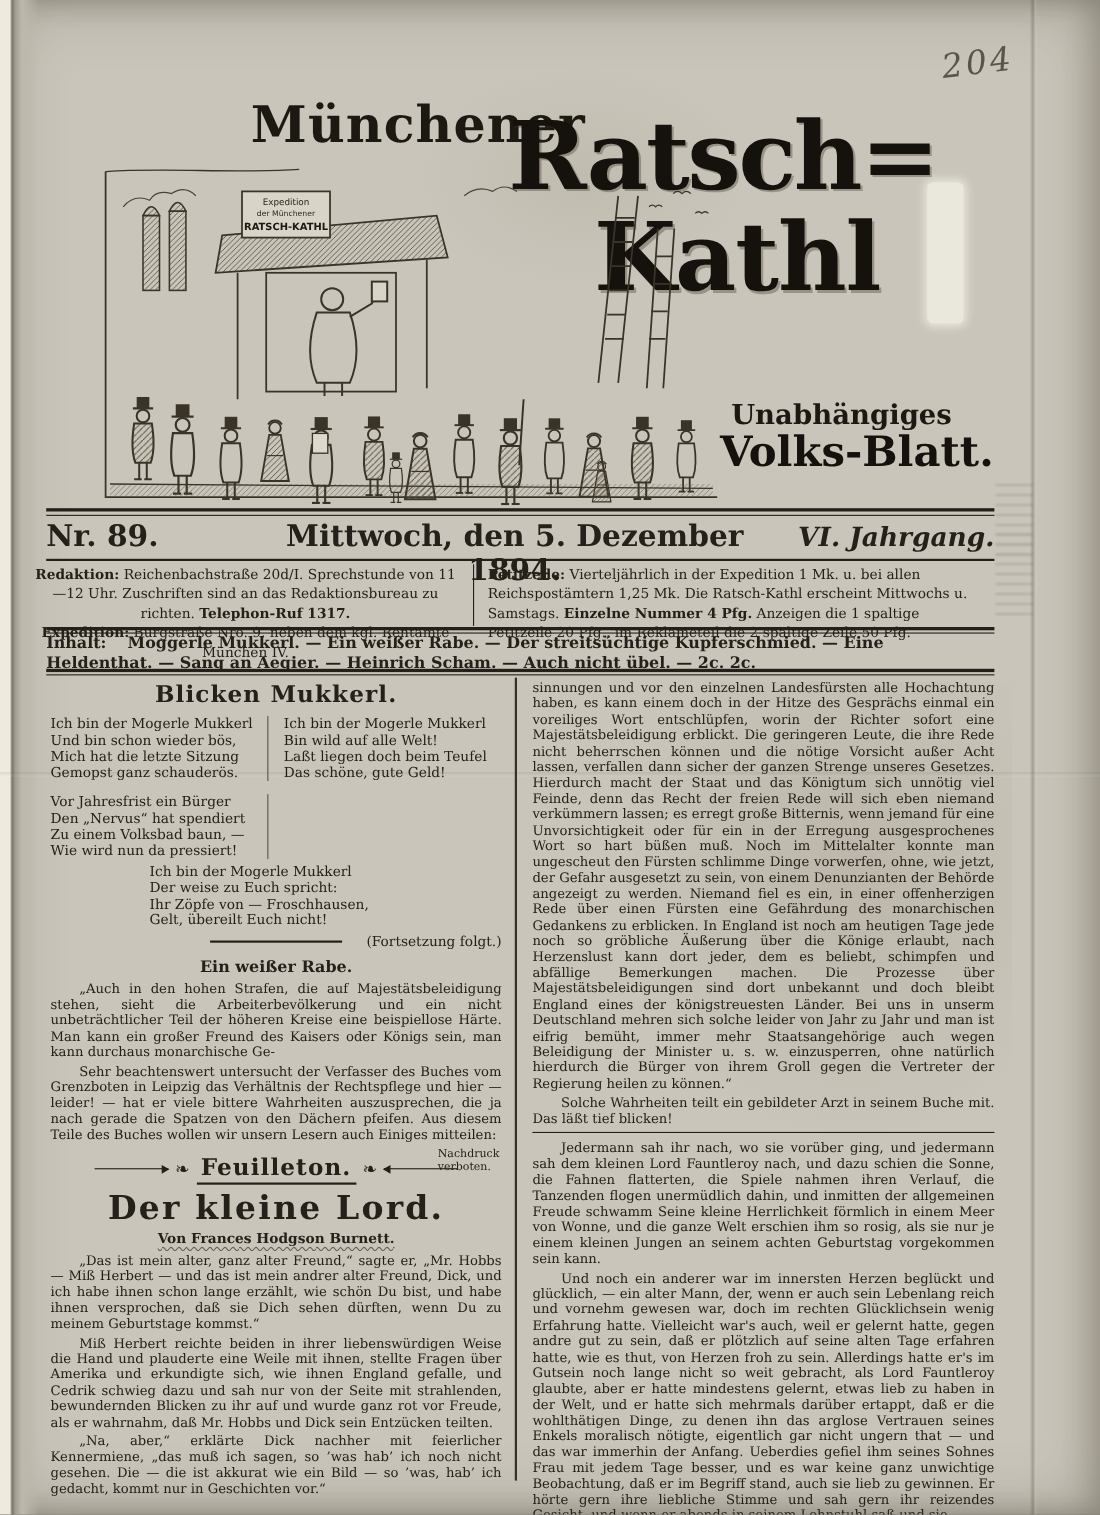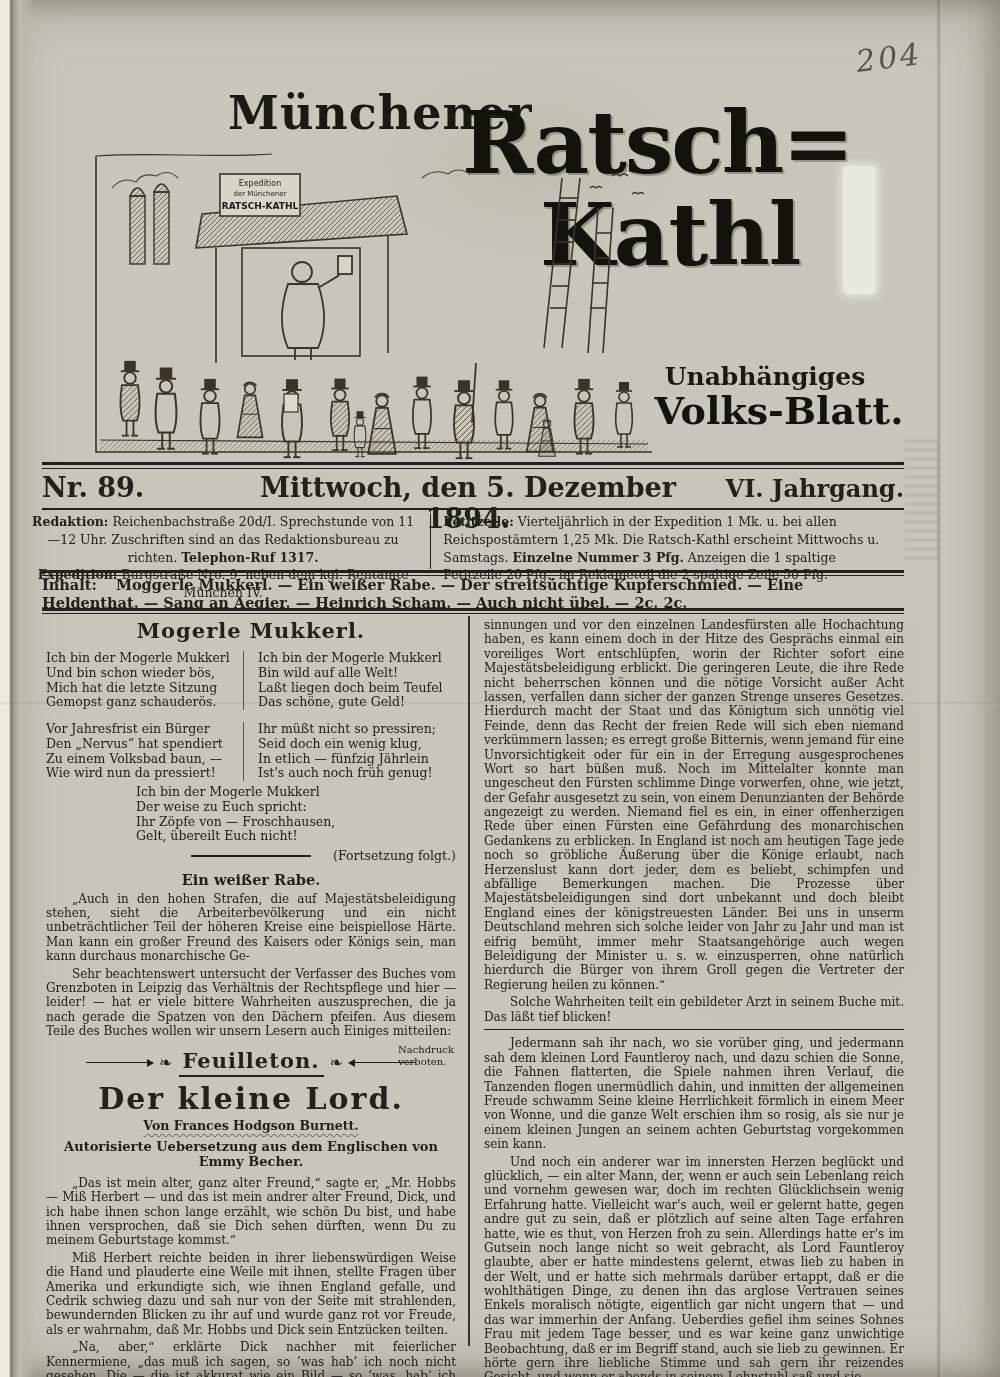--- a/index.html
+++ b/index.html
@@ -36,21 +36,21 @@
     text-shadow:2px 2px 0 rgba(60,52,40,.35);}
   .mast-sub1{position:absolute;left:634px;top:362px;width:262px;text-align:center;font-size:25px;font-weight:bold;color:#1c1812;}
   .mast-sub2{position:absolute;left:636px;top:388px;width:286px;text-align:center;font-size:38px;font-weight:bold;color:#15120d;}
   .illus{position:absolute;left:92px;top:148px;width:565px;height:312px;}
 
   
   .rule{position:absolute;left:42px;width:862px;background:#241f18;}
   .dateline{position:absolute;left:42px;top:472px;width:862px;display:flex;align-items:baseline;}
   .dl-issue{font-size:27px;font-weight:bold;width:200px;}
   .dl-date{font-size:27px;font-weight:bold;flex:1;text-align:center;}
-  .dl-vol{font-size:24px;font-weight:bold;width:210px;text-align:right;}
+  .dl-vol{font-size:24px;font-weight:bold;width:210px;text-align:right;font-style:italic;}
 
   .imprint{position:absolute;left:26px;top:513px;width:862px;height:56px;display:flex;font-size:12.5px;line-height:1.42;}
   .imp-left{width:47%;padding-right:10px;text-align:center;}
   .imp-right{width:53%;padding-left:12px;border-left:1.5px solid #241f18;text-align:left;}
   .imp b{font-weight:bold;}
 
   .inhalt{position:absolute;left:42px;top:576px;width:862px;font-size:14.5px;font-weight:bold;line-height:1.25;}
   .inhalt .lbl{padding-right:14px;}
   .inhalt .body{display:inline;}
 
@@ -223,57 +223,53 @@
     <span class="dl-vol">VI. Jahrgang.</span>
   </div>
   <div class="rule" style="top:508px;height:2px;"></div>
 
   <div class="imprint imp">
     <div class="imp-left">
       <b>Redaktion:</b><span> Reichenbachstraße 20d/I. Sprechstunde von 11—12 Uhr. Zuschriften sind an das Redaktionsbureau zu richten. </span><b>Telephon-Ruf 1317.</b><br>
       <b>Expedition:</b><span> Burgstraße Nro. 9, neben dem kgl. Rentamte München IV.</span>
     </div>
     <div class="imp-right">
-      <b>Petitzeile:</b><span> Vierteljährlich in der Expedition 1 Mk. u. bei allen Reichspostämtern 1,25 Mk. Die Ratsch-Kathl erscheint Mittwochs u. Samstags. </span><b>Einzelne Nummer 3 Pfg.</b><span> Anzeigen die 1 spaltige Petitzeile 20 Pfg., im Reklameteil die 2 spaltige Zeile 50 Pfg.</span>
+      <b>Petitzeile:</b><span> Vierteljährlich in der Expedition 1 Mk. u. bei allen Reichspostämtern 1,25 Mk. Die Ratsch-Kathl erscheint Mittwochs u. Samstags. </span><b>Einzelne Nummer 4 Pfg.</b><span> Anzeigen die 1 spaltige Petitzeile 20 Pfg., im Reklameteil die 2 spaltige Zeile 50 Pfg.</span>
     </div>
   </div>
 
   <div class="rule" style="top:570px;height:3px;"></div>
   <div class="rule" style="top:575px;height:1px;"></div>
 
   <div class="inhalt">
     <span class="lbl">Inhalt:</span>
     <span class="body">Moggerle Mukkerl. — Ein weißer Rabe. — Der streitsüchtige Kupferschmied. — Eine Heldenthat. — Sang an Aegier. — Heinrich Scham. — Auch nicht übel. — 2c. 2c.</span>
   </div>
 
   <div class="rule" style="top:608px;height:3px;"></div>
   <div class="rule" style="top:613px;height:1px;"></div>
 
   <div class="vdivider"></div>
 
   <div class="col col-left">
-    <div class="h-article">Mogerle Mukkerl.</div>
+    <div class="h-article">Blicken Mukkerl.</div>
 
     <div class="poem-grid">
       <div class="stanza cellL">Ich bin der Mogerle Mukkerl
 Und bin schon wieder bös,
 Mich hat die letzte Sitzung
 Gemopst ganz schauderös.</div>
       <div class="stanza">Ich bin der Mogerle Mukkerl
 Bin wild auf alle Welt!
 Laßt liegen doch beim Teufel
 Das schöne, gute Geld!</div>
       <div class="stanza cellL">Vor Jahresfrist ein Bürger
 Den „Nervus“ hat spendiert
 Zu einem Volksbad baun, —
 Wie wird nun da pressiert!</div>
-      <div class="stanza">Ihr müßt nicht so pressiren;
-Seid doch ein wenig klug,
-In etlich — fünfzig Jährlein
-Ist's auch noch früh genug!</div>
     </div>
     <div class="stanza-center">Ich bin der Mogerle Mukkerl
 Der weise zu Euch spricht:
 Ihr Zöpfe von — Froschhausen,
 Gelt, übereilt Euch nicht!</div>
 
     <div class="poem-foot">
       <span class="sp"></span>
       <span class="bar"></span>
       <span class="cont">(Fortsetzung folgt.)</span>
@@ -290,21 +286,20 @@
         <span class="feu-title">Feuilleton.</span>
         <span class="feu-orn">❧</span>
         <span class="feu-line r"></span>
       </div>
       <div class="feu-notice">Nachdruck
 verboten.</div>
     </div>
 
     <div class="lord-title">Der kleine Lord.</div>
     <div class="lord-byline">Von Frances Hodgson Burnett.</div>
-    <div class="lord-translator">Autorisierte Uebersetzung aus dem Englischen von Emmy Becher.</div>
 
     <p>„Das ist mein alter, ganz alter Freund,“ sagte er, „Mr. Hobbs — Miß Herbert — und das ist mein andrer alter Freund, Dick, und ich habe ihnen schon lange erzählt, wie schön Du bist, und habe ihnen versprochen, daß sie Dich sehen dürften, wenn Du zu meinem Geburtstage kommst.“</p>
     <p>Miß Herbert reichte beiden in ihrer liebenswürdigen Weise die Hand und plauderte eine Weile mit ihnen, stellte Fragen über Amerika und erkundigte sich, wie ihnen England gefalle, und Cedrik schwieg dazu und sah nur von der Seite mit strahlenden, bewundernden Blicken zu ihr auf und wurde ganz rot vor Freude, als er wahrnahm, daß Mr. Hobbs und Dick sein Entzücken teilten.</p>
     <p>„Na, aber,“ erklärte Dick nachher mit feierlicher Kennermiene, „das muß ich sagen, so ’was hab’ ich noch nicht gesehen. Die — die ist akkurat wie ein Bild — so ’was, hab’ ich gedacht, kommt nur in Geschichten vor.“</p>
   </div>
 
   <div class="col col-right">
     <p class="noindent">sinnungen und vor den einzelnen Landesfürsten alle Hochachtung haben, es kann einem doch in der Hitze des Gesprächs einmal ein voreiliges Wort entschlüpfen, worin der Richter sofort eine Majestätsbeleidigung erblickt. Die geringeren Leute, die ihre Rede nicht beherrschen können und die nötige Vorsicht außer Acht lassen, verfallen dann sicher der ganzen Strenge unseres Gesetzes. Hierdurch macht der Staat und das Königtum sich unnötig viel Feinde, denn das Recht der freien Rede will sich eben niemand verkümmern lassen; es erregt große Bitternis, wenn jemand für eine Unvorsichtigkeit oder für ein in der Erregung ausgesprochenes Wort so hart büßen muß. Noch im Mittelalter konnte man ungescheut den Fürsten schlimme Dinge vorwerfen, ohne, wie jetzt, der Gefahr ausgesetzt zu sein, von einem Denunzianten der Behörde angezeigt zu werden. Niemand fiel es ein, in einer offenherzigen Rede über einen Fürsten eine Gefährdung des monarchischen Gedankens zu erblicken. In England ist noch am heutigen Tage jede noch so gröbliche Äußerung über die Könige erlaubt, nach Herzenslust kann dort jeder, dem es beliebt, schimpfen und abfällige Bemerkungen machen. Die Prozesse über Majestätsbeleidigungen sind dort unbekannt und doch bleibt England eines der königstreuesten Länder. Bei uns in unserm Deutschland mehren sich solche leider von Jahr zu Jahr und man ist eifrig bemüht, immer mehr Staatsangehörige auch wegen Beleidigung der Minister u. s. w. einzusperren, ohne natürlich hierdurch die Bürger von ihrem Groll gegen die Vertreter der Regierung heilen zu können.“</p>
     <p>Solche Wahrheiten teilt ein gebildeter Arzt in seinem Buche mit. Das läßt tief blicken!</p>
     <div class="col-rule"></div>

